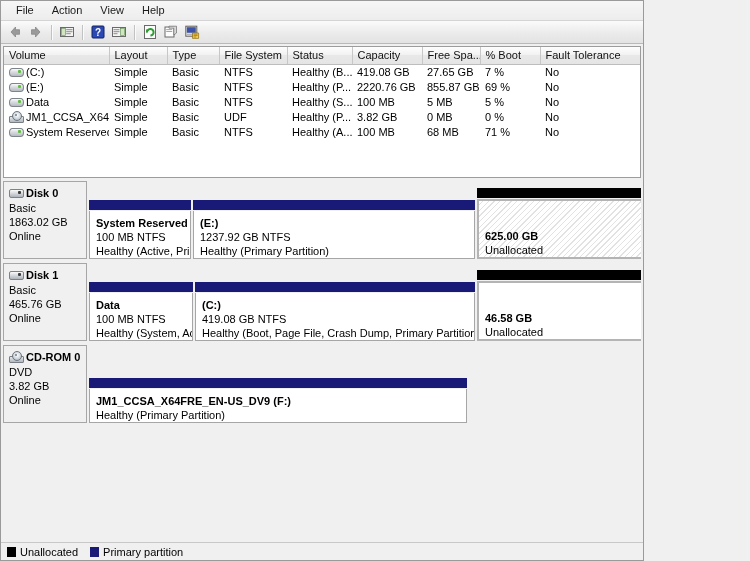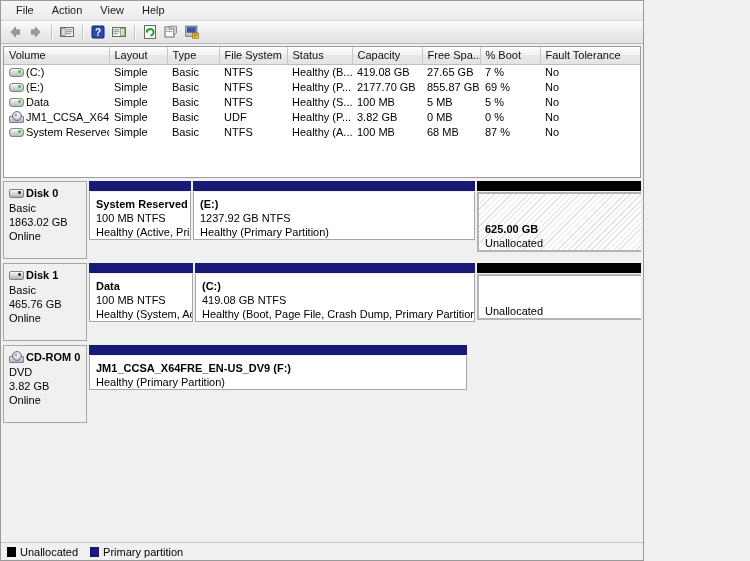--- a/index.html
+++ b/index.html
@@ -179,21 +179,21 @@
     border:1px solid #7b828a; border-radius:2px;
   }
   .ico-hdd .l {
     position:absolute; right:2px; top:3px; width:3px; height:3px;
     background:#3c3c3c; border-radius:1px;
   }
 
   .diskparts {
     flex: 1 1 auto;
     display: flex;
-    align-items: flex-start;
+    align-items: flex-end;
     background: #f0f0f0;
     padding-left: 2px;
     gap: 2px;
   }
   .part {
     position: relative;
     display: flex;
     flex-direction: column;
     box-sizing: border-box;
   }
@@ -381,21 +381,21 @@
                   <span class="body"></span>
                   <span class="led"></span>
                 </span>
                 <span class="lbl">(E:)</span>
               </span>
             </td>
             <td>Simple</td>
             <td>Basic</td>
             <td>NTFS</td>
             <td>Healthy (P...</td>
-            <td>2177.70 GB</td>
+            <td>2220.76 GB</td>
             <td>855.87 GB</td>
             <td>69 %</td>
             <td>No</td>
             <td>0%</td>
             <td></td>
           </tr>
           <tr>
             <td class="volcell">
               <span class="volname">
                 <span class="ico-drive">
@@ -447,21 +447,21 @@
                 </span>
                 <span class="lbl">System Reserved (...</span>
               </span>
             </td>
             <td>Simple</td>
             <td>Basic</td>
             <td>NTFS</td>
             <td>Healthy (A...</td>
             <td>100 MB</td>
             <td>68 MB</td>
-            <td>87 %</td>
+            <td>71 %</td>
             <td>No</td>
             <td>0%</td>
             <td></td>
           </tr>
         </tbody>
     </table>
   </div>
 
   <div class="graphpane" id="graphpane">
       <div class="diskrow">
@@ -529,20 +529,21 @@
             <div class="bar"></div>
             <div class="inner">
               <div class="l1">(C:)</div>
               <div>419.08 GB NTFS</div>
               <div>Healthy (Boot, Page File, Crash Dump, Primary Partition)</div>
             </div>
           </div>
           <div class="part unalloc" style="width: 274px; flex: 0 0 274px;">
             <div class="bar"></div>
             <div class="inner">
+              <div class="l1">46.58 GB</div>
               <div>Unallocated</div>
             </div>
           </div>
         </div>
       </div>
       <div class="diskrow">
         <div class="diskinfo">
           <div class="titleline">
             <span class="ico-cd">
               <span class="base"></span>

